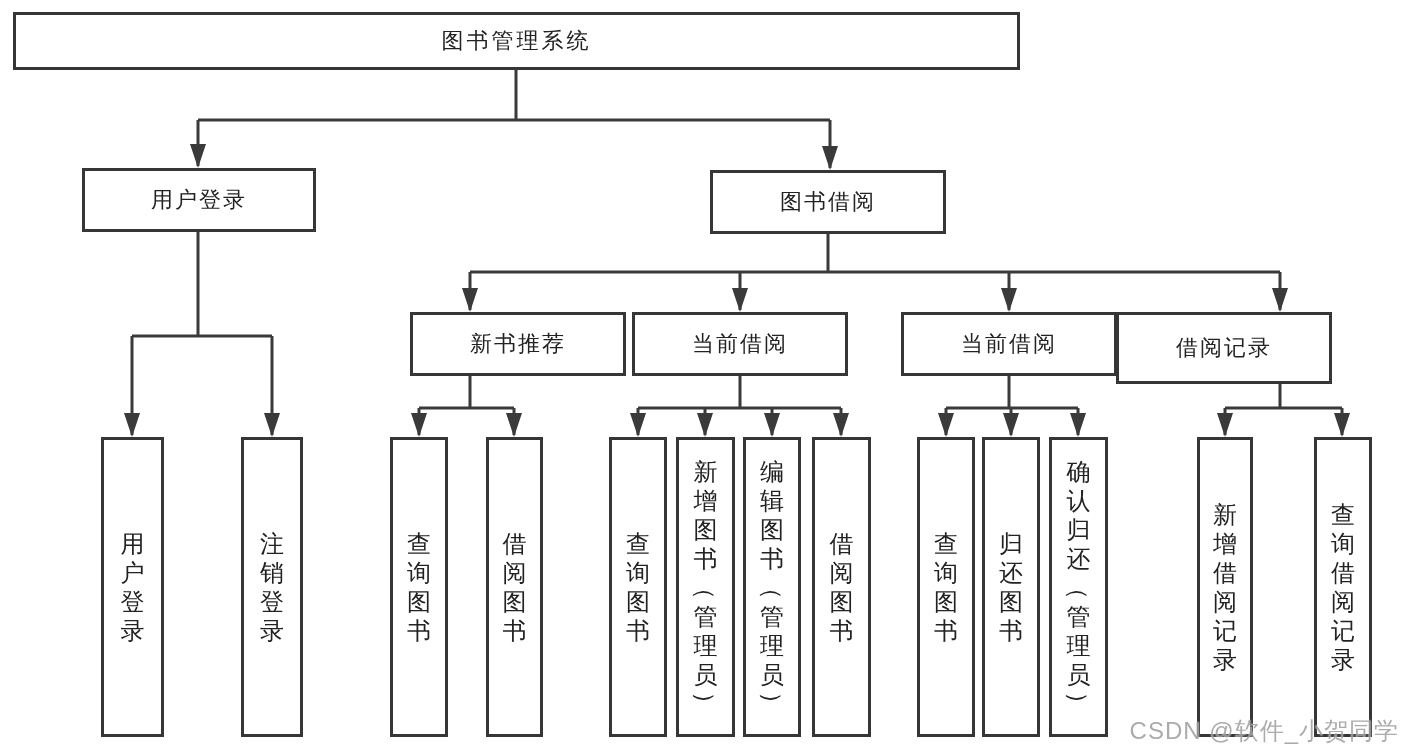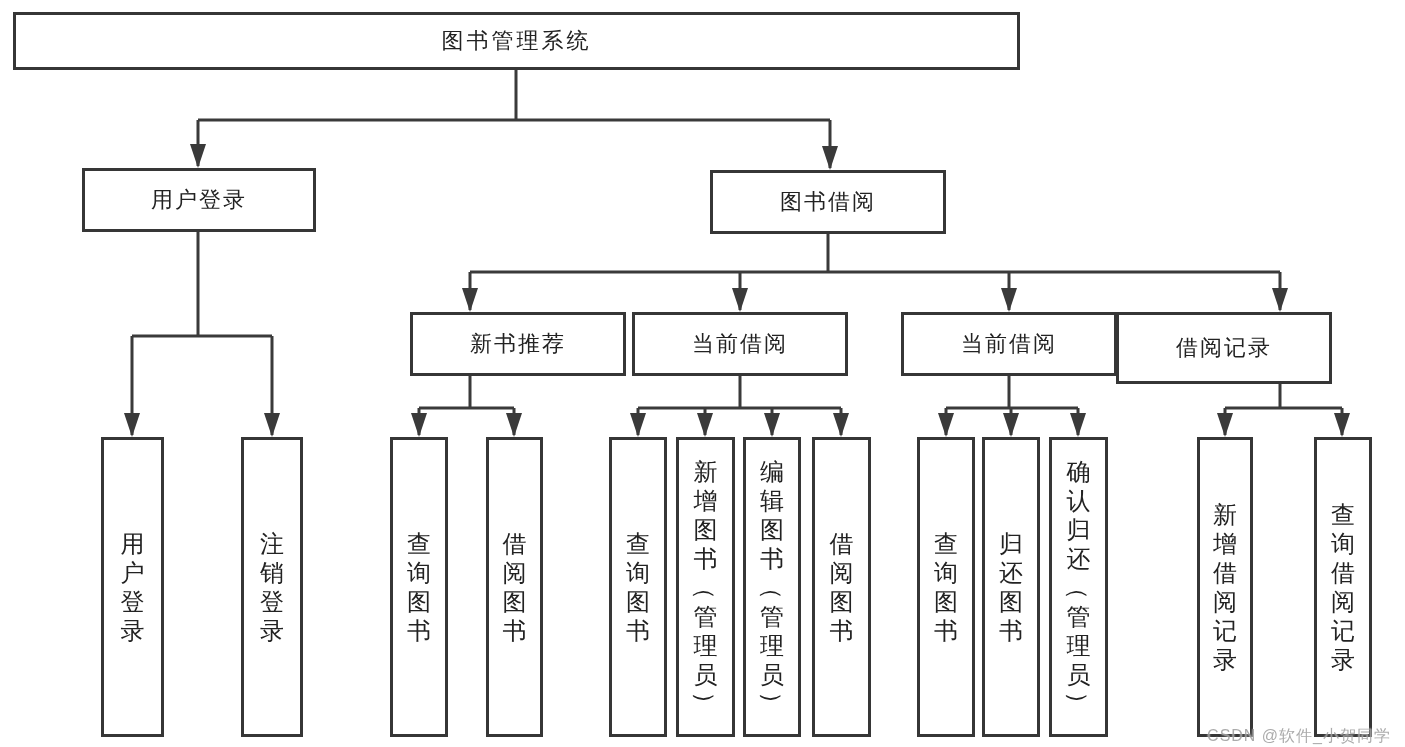--- a/index.html
+++ b/index.html
@@ -61,23 +61,23 @@
   .vchar {
     width: 100%;
     text-align: center;
     font-size: 24px;
     line-height: 29px;
     height: 29px;
   }
   .vchar-rot { transform: rotate(90deg); }
   .watermark {
     position: absolute;
-    right: 14px;
+    right: 6px;
     bottom: 0px;
-    font-size: 16px;
+    font-size: 24px;
     letter-spacing: 1px;
     color: var(--watermark);
     opacity: 0.88;
     text-shadow: 0 0 2px #ffffff;
     z-index: 5;
     white-space: nowrap;
   }
 </style>
 </head>
 <body>

